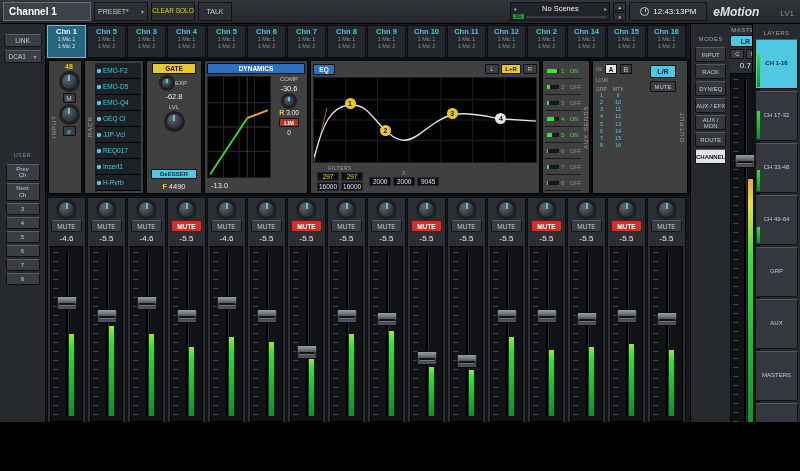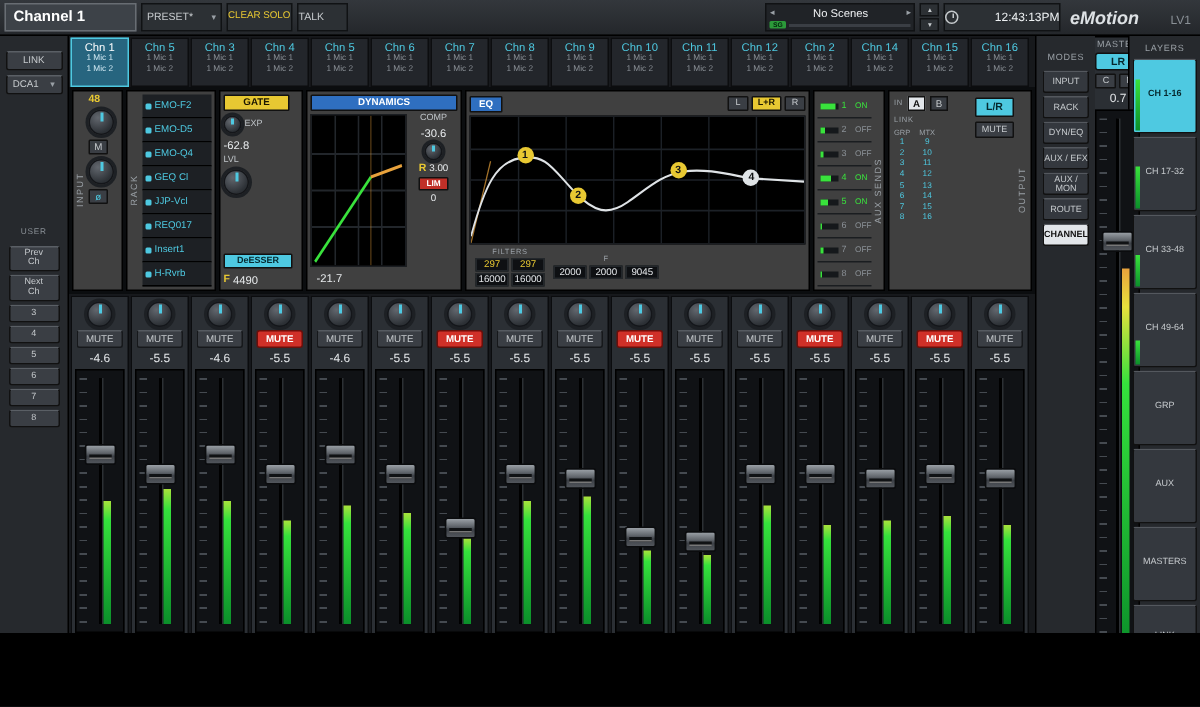--- a/index.html
+++ b/index.html
@@ -5,21 +5,21 @@
   *{box-sizing:border-box;margin:0;padding:0}
   body{margin:0;background:#000}
   .app{position:relative;width:800px;height:422px;background:#17191c;overflow:hidden;
        font-family:"Liberation Sans","DejaVu Sans",sans-serif;color:#d6dadd;-webkit-user-select:none;user-select:none}
 
   
   .topbar{height:24px;background:linear-gradient(#33373c,#24272b);border-bottom:1px solid #000;
           display:flex;align-items:center;gap:3px;padding:0 3px}
   .chname{width:88px;height:19px;background:#3d4248;border:1px solid #686d73;font-size:10px;font-weight:bold;
           color:#fff;display:flex;align-items:center;padding-left:5px}
-  .tbox{height:19px;background:#2c3034;border:1px solid #101214;color:#c6cacd;display:flex;align-items:center;justify-content:space-between}
+  .tbox{height:19px;background:#2c3034;border:1px solid #101214;color:#c6cacd;display:flex;align-items:center;justify-content:center}
   .presetbox{width:54px;font-size:7px;justify-content:space-between;padding:0 3px}
   .clearsolo{width:44px;font-size:6.5px;color:#e8c832;line-height:1.05;text-align:center}
   .talk{width:34px;font-size:7px}
   .toptabs{display:flex;gap:2px}
   .toptab{width:46px;height:19px;background:#2c3034;border:1px solid #101214;color:#c6cacd;
           font-size:7.5px;display:flex;align-items:center;justify-content:center}
   .toptab.act{background:#4ec9e1;border-color:#4ec9e1;color:#001418;font-weight:bold}
   .scenebox{margin-left:auto;width:100px;height:19px;background:#202327;border:1px solid #101214;
             display:flex;flex-direction:column;justify-content:center;gap:1px;padding:1px 2px}
   .scenetop{display:flex;align-items:center;justify-content:space-between;font-size:7.5px;color:#f0f2f4}
@@ -55,32 +55,32 @@
   .mutegrp{display:grid;grid-template-columns:17px 17px;gap:2px;margin-top:2px}
   .mgbtn{height:11px;background:#3a3e44;border:1px solid #111;color:#c6cacd;font-size:6px;border-radius:2px;
          display:flex;align-items:center;justify-content:center}
   .mgbtn.armed{background:#7d2f2f;color:#f2d9d9}
 
   
   .center{width:644px;display:flex;flex-direction:column}
   .tabsrow{height:34px;display:flex;padding:1px 0 0 1px;background:#17191c}
   .chtab{width:39px;margin-right:1px;background:#23262b;border:1px solid #0c0d0f;display:flex;flex-direction:column;
          align-items:center;padding-top:1px}
-  .chtab .nm{font-size:7.5px;font-weight:normal;color:#4ec9e1}
+  .chtab .nm{font-size:7.5px;font-weight:bold;color:#4ec9e1}
   .chtab .sb{font-size:5.5px;color:#8a9096;line-height:1.2}
   .chtab.sel{background:#27657f;border-color:#4ec9e1}
   .chtab.sel .nm{color:#fff}
   .chtab.sel .sb{color:#cfe8f2}
 
   
   .proc{height:138px;display:flex;gap:2px;padding:2px;background:#0b0d0f}
   .panel{background:#404040;border:1px solid #000;display:flex;padding:2px;gap:2px}
   .vlabel{writing-mode:vertical-rl;transform:rotate(180deg);font-size:6px;color:#9aa0a6;letter-spacing:1px;
           text-align:center;flex:none}
-  .pcol{display:flex;flex-direction:column;gap:3px;flex:1}
+  .pcol{display:flex;flex-direction:column;align-items:center;gap:3px;flex:1}
   .knob{width:17px;height:17px;border-radius:50%;flex:none;position:relative;border:1px solid #14161a;
         background:radial-gradient(circle at 35% 30%,#62676e,#2c3035 72%);box-shadow:0 0 0 2px #1d2024}
   .knob::after{content:"";position:absolute;left:50%;top:1px;width:2px;height:6px;margin-left:-1px;background:#4ec9e1}
   .knobsm{width:12px;height:12px}
   .knobsm::after{height:4px}
   .ytext{color:#e8c832;font-size:7px;font-weight:bold}
   .tinybtn{width:13px;height:10px;background:#3a3e44;border:1px solid #111;color:#c6cacd;font-size:6.5px;
            display:flex;align-items:center;justify-content:center;border-radius:1px}
   .cyantext{color:#4ec9e1}
   .rackslots{display:flex;flex-direction:column;flex:1}
@@ -477,21 +477,21 @@
               <div class="knob knobsm"></div>
               <div class="hrow">
                 <span class="ytext">R</span>
                 <span class="val" style="font-size:6.5px">3.00</span>
               </div>
               <div class="hdrbtn limbtn">LIM</div>
               <span class="val" style="font-size:6.5px">0</span>
             </div>
           </div>
           <div class="dfoot">
-            <span class="val">-21.7</span>
+            <span class="val">-13.0</span>
           </div>
         </div>
 
         <div class="panel eqpanel">
           <div class="eqhead">
             <div class="hdrbtn bluebtn eqbtn">EQ</div>
             <div style="flex:1"></div>
             <div class="lrbtn">L</div>
             <div class="lrbtn y">L+R</div>
             <div class="lrbtn">R</div>

